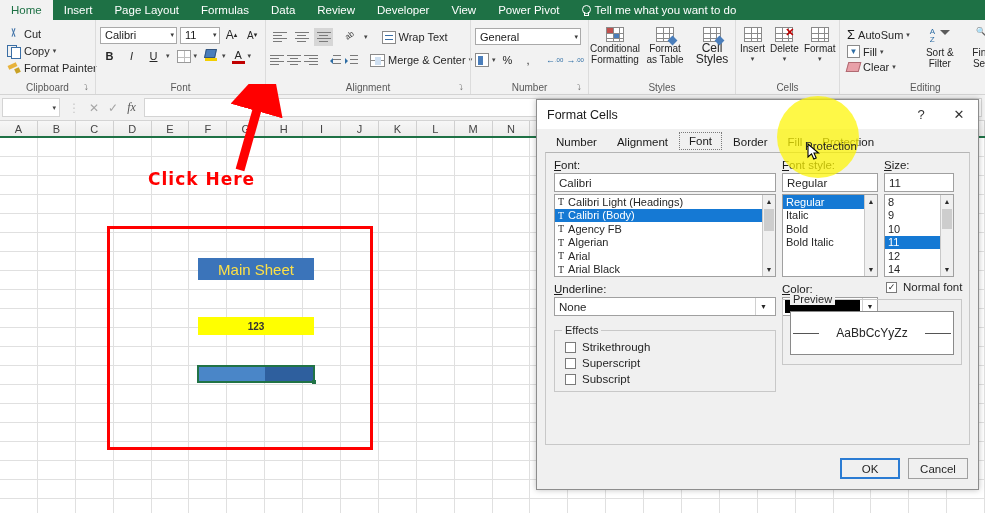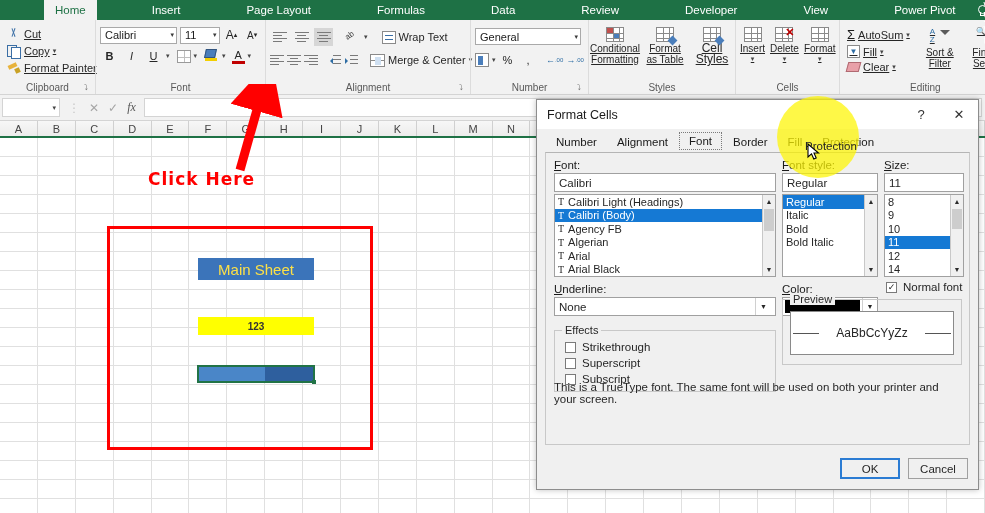--- a/index.html
+++ b/index.html
@@ -11,21 +11,21 @@
     position:relative;
   }
 
   
   .tabbar {
     height:20px; background:#1e7145; display:flex; align-items:stretch;
     position:relative; z-index:5;
   }
   .tabbar .tab {
     color:#ffffff; font-size:11.5px; padding:0 11px;
-    display:flex; align-items:center; white-space:nowrap;margin-left:44px;
+    display:flex; align-items:center; white-space:nowrap;
   }
   .tabbar .tab.active {
     background:#f2f2f2; color:#1e7145; font-weight:normal;
   }
   .tellme { display:flex; align-items:center; gap:5px; color:#fff; padding:0 10px; font-size:11.5px;}
   .bulb { width:9px; height:11px; position:relative; display:inline-block; }
   .bulb:before {
     content:""; position:absolute; left:1px; top:0; width:7px; height:7px;
     border:1.2px solid #fff; border-radius:50%;
   }
@@ -45,21 +45,21 @@
     position:absolute; bottom:1px; left:0; right:0; text-align:center;
     font-size:10px; color:#595959;
   }
   .grp-body { flex:1; display:flex; }
   .launcher {
     position:absolute; right:3px; bottom:2px; width:8px; height:8px;
     font-size:8px; color:#707070; line-height:8px;
   }
   .launcher:after{ content:"\2935"; }
 
-  .vstack { display:flex; flex-direction:column; justify-content:flex-start; gap:1px;text-decoration:underline; }
+  .vstack { display:flex; flex-direction:column; justify-content:flex-start; gap:1px; }
   .row { display:flex; align-items:center; gap:3px; }
   .mi { display:flex; align-items:center; gap:3px; padding:1px 3px; font-size:11px; color:#262626; white-space:nowrap;}
   .caret { font-size:7px; color:#444; }
 
   
   .scissors { width:14px;height:14px; position:relative;}
   .scissors:before,.scissors:after{
     content:""; position:absolute; top:1px; left:6px; width:1.3px;height:9px;background:#3a6ea5;
   }
   .scissors:before{ transform:rotate(20deg);} .scissors:after{ transform:rotate(-20deg);}
@@ -1206,21 +1206,21 @@
         </div>
       </div>
 
       <div class="lbl" style="margin-top:6px"><span class="udl">C</span>olor:</div>
       <div class="selcolor" style="margin-top:2px">
         <span class="swatch"></span>
         <span class="arr">▼</span>
       </div>
     </div>
 
-    <div style="position:absolute;left:338px;top:6px;width:80px">
+    <div style="position:absolute;left:338px;top:6px;width:70px">
       <div class="lbl"><span class="udl">S</span>ize:</div>
       <div class="tbox" style="margin-top:2px">
         <span>11</span>
       </div>
       <div class="lbox" style="margin-top:2px;height:83px">
         <div class="it">
             <span>8</span>
           </div>
         <div class="it">
             <span>9</span>
@@ -1252,21 +1252,20 @@
 
     <div class="grpbox" style="position:absolute;left:236px;top:146px;width:180px;height:66px">
       <span class="cap">Preview</span>
       <div class="preview" style="margin:11px 7px 0 7px">
         <span class="ln" style="left:2px"></span>
         <span class="ln" style="right:2px"></span>
         <span>AaBbCcYyZz</span>
       </div>
     </div>
 
-    <div style="position:absolute;left:8px;top:228px;right:8px;font-size:11.5px">This is a TrueType font.  The same font will be used on both your printer and your screen.</div>
   </div>
 
   <div class="dlg-btns">
     <div class="dbtn def">OK</div>
     <div class="dbtn">Cancel</div>
   </div>
 
   <div class="hl-circle" style="left:240px;top:-4px;width:82px;height:82px;z-index:2;pointer-events:none"></div>
   <span style="position:absolute;left:268px;top:40px;font-size:11.5px;z-index:3">Protection</span>
   <svg style="position:absolute;left:270px;top:43px;width:14px;height:18px;z-index:4" viewBox="0 0 14 18">

